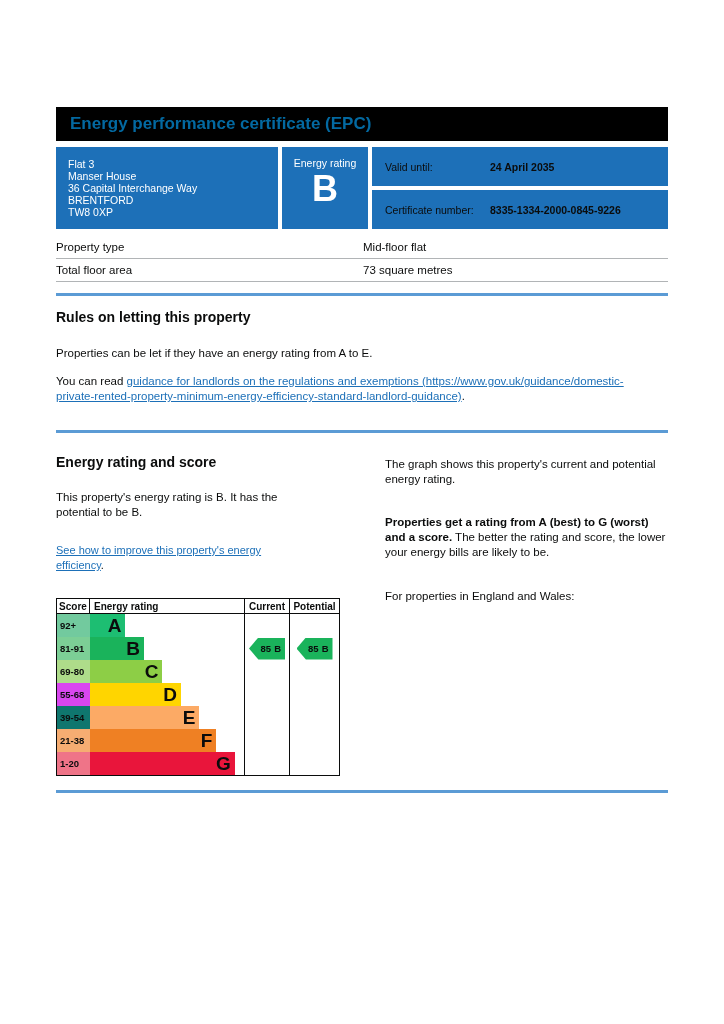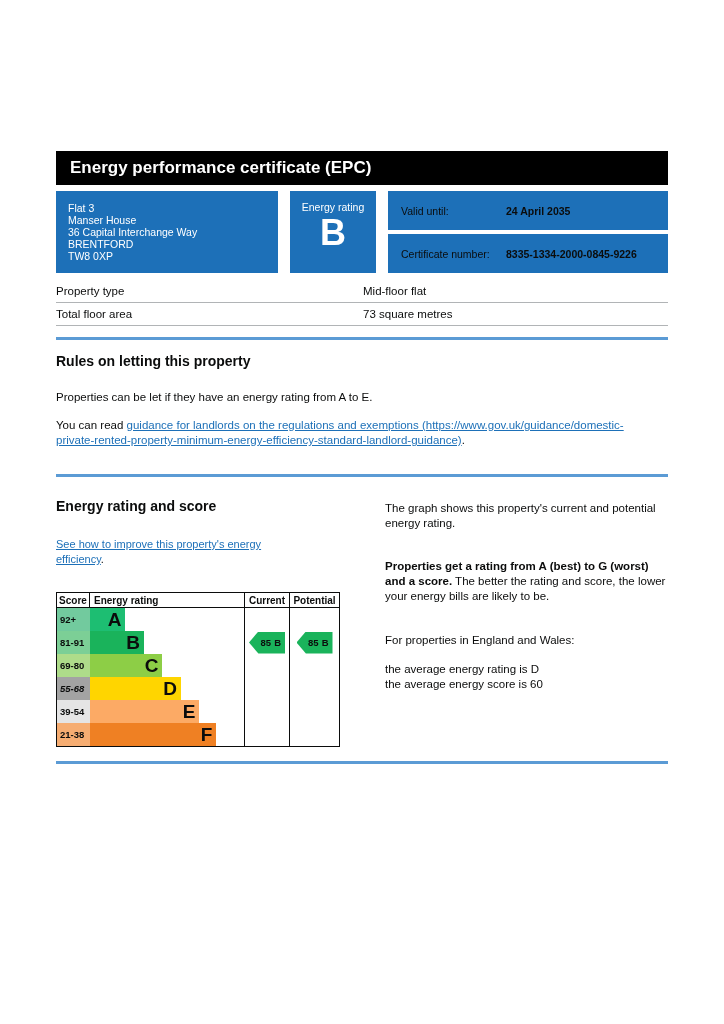--- a/index.html
+++ b/index.html
@@ -11,34 +11,33 @@
   }
   .page {
     width: 724px; height: 1024px;
     padding: 107px 56px 0 56px;
     position: relative;
   }
   
   .title-bar {
     height: 34px;
     background: #000000;
-    color: #ffffff;
+    color: #0369a1;
     display: flex;
     align-items: center;
     padding-left: 14px;
     font-size: 17px;
     font-weight: bold;
-    margin-top: 44px;
   }
   
   .summary {
     margin-top: 6px;
     height: 82px;
     display: flex;
-    gap: 12px;
+    gap: 4px;
     background: #ffffff;
   }
   .summary .box { background: #1d70b8; color: #ffffff; }
   .address-box {
     width: 222px;
     padding: 11px 12px;
     font-size: 10.5px;
     line-height: 12px;
   }
   .rating-box {
@@ -212,20 +211,21 @@
 
   <h2 class="section-heading">Rules on letting this property</h2>
   <p class="body-text rules-p1">Properties can be let if they have an energy rating from A to E.</p>
   <p class="body-text rules-p2"><span>You can read </span><a class="doc-link">guidance for landlords on the regulations and exemptions (https://www.gov.uk/guidance/domestic-private-rented-property-minimum-energy-efficiency-standard-landlord-guidance)</a><span>.</span></p>
 
   <div class="rule rule-2" style="background: rgb(91, 155, 213);"></div>
 
   <div class="rating-section">
     <div class="col-left">
       <h2 class="section-heading">Energy rating and score</h2>
+      <p class="body-text lead">This property's energy rating is B. It has the potential to be B.</p>
       <p class="improve-link"><a class="doc-link">See how to improve this property's energy efficiency</a><span>.</span></p>
 
       
       <div class="chart">
         <div class="chart-header">
           <div class="hc hc-score">Score</div>
           <div class="hc hc-rating">Energy rating</div>
           <div class="hc hc-current">Current</div>
           <div class="hc hc-potential">Potential</div>
         </div>
@@ -264,55 +264,64 @@
           <div class="score-cell" style="background: rgb(174, 220, 138); text-align: right;">69-80</div>
           <div class="rating-cell">
               <div class="bar" style="background: rgb(141, 206, 70); width: 47%;">
                 <span class="letter">C</span>
               </div>
             </div>
           <div class="cur-cell"></div>
           <div class="pot-cell"></div>
         </div>
         <div class="band-row">
-          <div class="score-cell" style="background: #a3a3a3; font-style: italic;">55-68</div>
+          <div class="score-cell" style="background: #d946ef;">55-68</div>
           <div class="rating-cell">
               <div class="bar" style="background: rgb(255, 213, 0); width: 59%;">
                 <span class="letter">D</span>
               </div>
             </div>
           <div class="cur-cell"></div>
           <div class="pot-cell"></div>
         </div>
         <div class="band-row">
-          <div class="score-cell" style="background: #e5e5e5;">39-54</div>
+          <div class="score-cell" style="background: #0f766e;">39-54</div>
           <div class="rating-cell">
               <div class="bar" style="background: rgb(252, 170, 101); width: 71%;">
                 <span class="letter">E</span>
               </div>
             </div>
           <div class="cur-cell"></div>
           <div class="pot-cell"></div>
         </div>
         <div class="band-row">
           <div class="score-cell" style="background: rgb(246, 173, 114);">21-38</div>
           <div class="rating-cell">
               <div class="bar" style="background: rgb(239, 128, 35); width: 82%;">
                 <span class="letter">F</span>
+              </div>
+            </div>
+          <div class="cur-cell"></div>
+          <div class="pot-cell"></div>
+        </div>
+        <div class="band-row">
+          <div class="score-cell" style="background: rgb(239, 116, 136);">1-20</div>
+          <div class="rating-cell">
+              <div class="bar" style="background: rgb(233, 21, 59); width: 94%;">
+                <span class="letter">G</span>
               </div>
             </div>
           <div class="cur-cell"></div>
           <div class="pot-cell"></div>
         </div>
       </div>
     </div>
 
     <div class="col-right">
       <p class="body-text r-p1">The graph shows this property's current and potential energy rating.</p>
       <p class="body-text r-p2"><span class="bold-inline">Properties get a rating from A (best) to G (worst) and a score.</span><span> The better the rating and score, the lower your energy bills are likely to be.</span></p>
       <p class="body-text r-p3">For properties in England and Wales:</p>
-      <p class="body-text r-p4"><span>the average energy rating is D</span><br><span>the average energy score is 60</span></p>
     </div>
   </div>
 
   <div class="rule rule-3" style="background: rgb(91, 155, 213);"></div>
 
 </div>
 
 </body></html>

